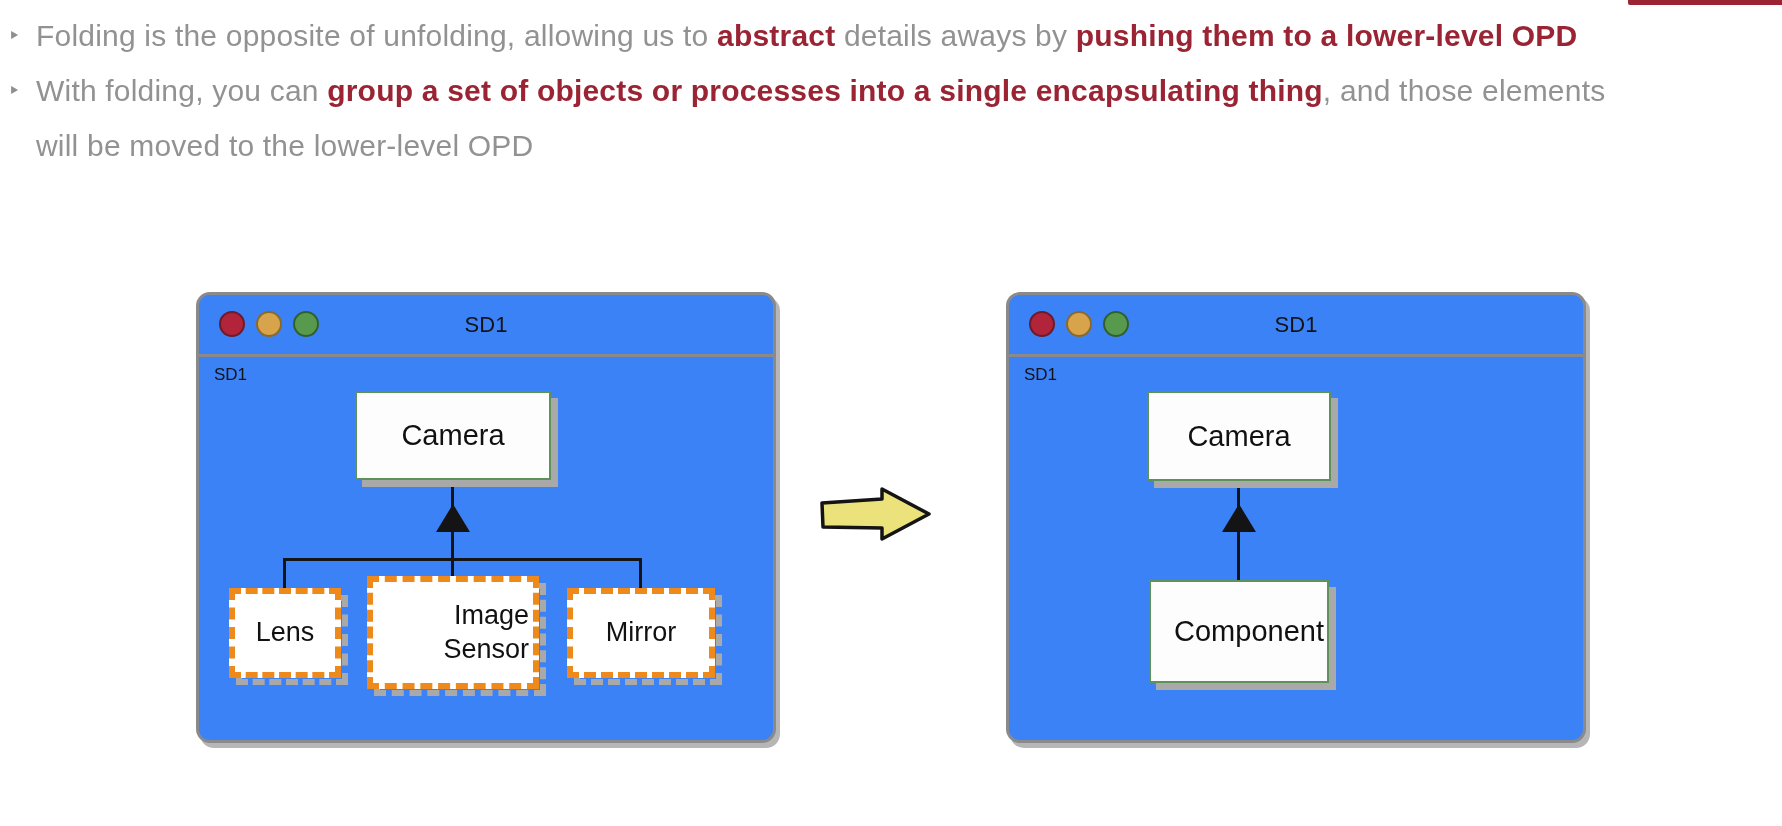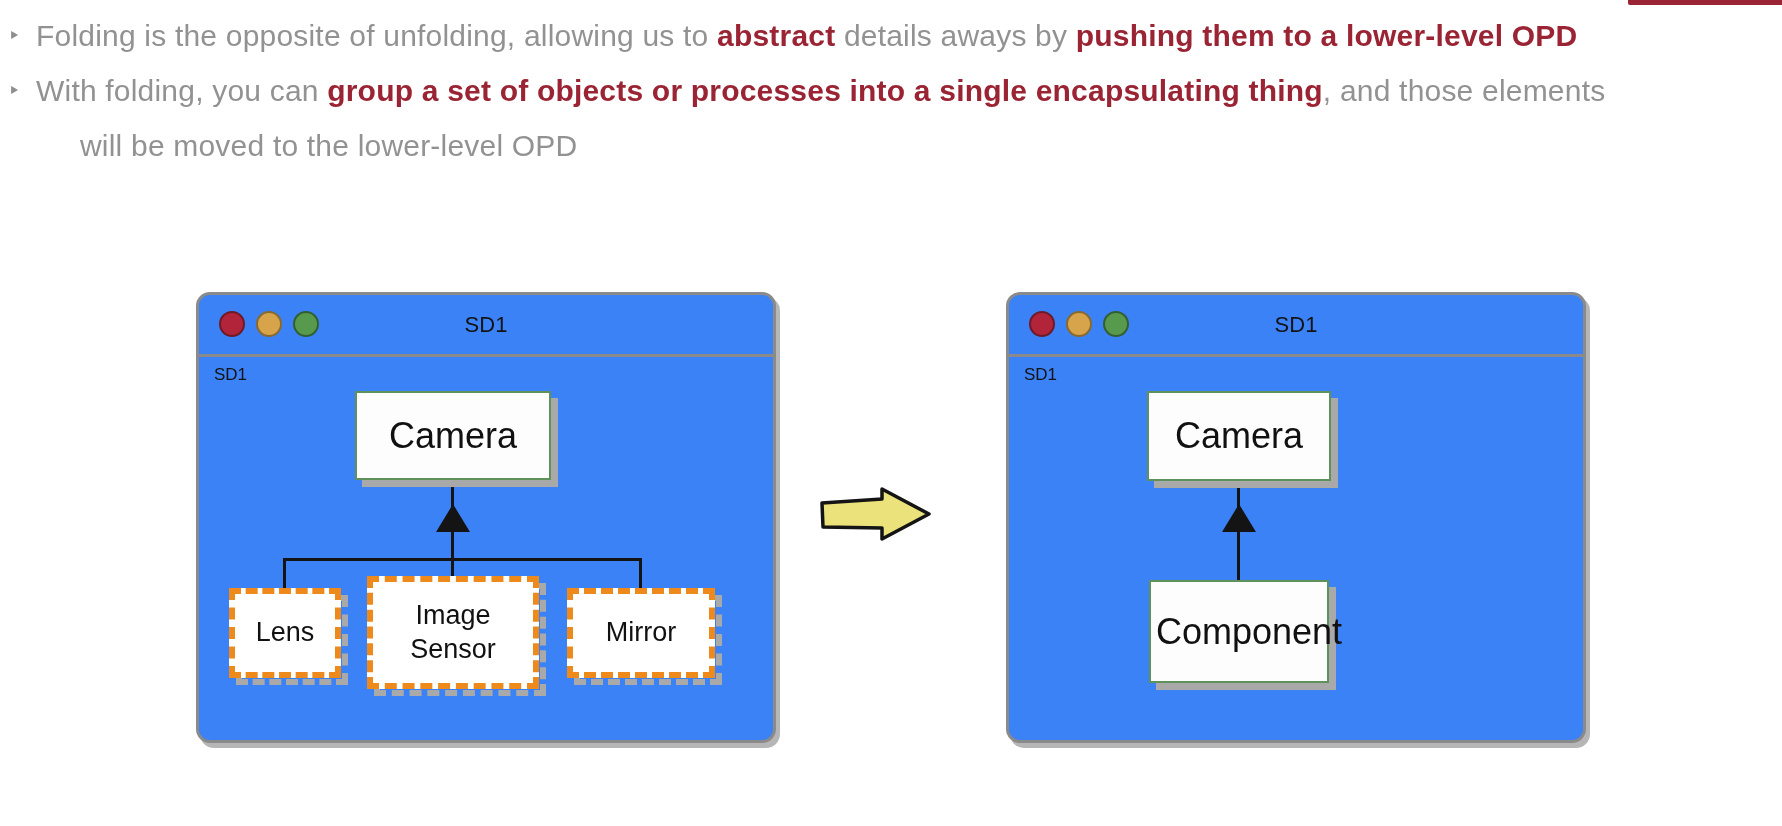--- a/index.html
+++ b/index.html
@@ -25,21 +25,21 @@
   .light.red{background:#b12439;border:2px solid #6e1a28;}
   .light.amber{background:#d7a44c;border:2px solid #8a6a2a;}
   .light.green{background:#579a4e;border:2px solid #335f2f;}
   .wintitle{position:absolute;left:0;right:0;top:0;height:59px;display:flex;align-items:center;justify-content:center;
             font-size:22px;color:#131313;}
   .dlabel{position:absolute;left:15px;top:70px;font-size:17px;color:#131313;}
 
   
   .greenbox{position:absolute;background:#fdfdfd;border:2.5px solid #5f915b;box-shadow:7px 7px 0 #a9a9a9;
             box-sizing:border-box;display:flex;align-items:center;justify-content:center;
-            font-size:36px;color:#111;text-align:center;line-height:1.2;}
+            font-size:29px;color:#111;text-align:center;line-height:1.2;}
   .dash-shadow{position:absolute;border:6px dashed #a9a9a9;box-sizing:border-box;background:transparent;}
   .dashbox{position:absolute;background:#ffffff;border:6px dashed #ee8a1c;box-sizing:border-box;
            display:flex;align-items:center;justify-content:center;font-size:27px;color:#111;
            text-align:center;line-height:1.25;padding:0 4px;}
 
   
   .vline{position:absolute;width:3px;background:#141414;}
   .hline{position:absolute;height:3px;background:#141414;}
   .tri{position:absolute;width:0;height:0;border-left:17px solid transparent;border-right:17px solid transparent;
        border-bottom:28px solid #141414;}
@@ -57,21 +57,21 @@
   <span class="bullet" style="left:8px;top:18px;">‣</span>
   <div class="textline" style="top:18px;">
     <span class="seg-gray">Folding is the opposite of unfolding, allowing us to </span><span class="seg-red">abstract</span><span class="seg-gray"> details aways by </span><span class="seg-red">pushing them to a lower-level OPD</span>
   </div>
 
   <span class="bullet" style="left:8px;top:73px;">‣</span>
   <div class="textline" style="top:73px;">
     <span class="seg-gray">With folding, you can </span><span class="seg-red">group a set of objects or processes into a single encapsulating thing</span><span class="seg-gray">, and those elements</span>
   </div>
 
-  <div class="textline" style="top:128px;margin-left:44px;">
+  <div class="textline" style="top:128px;">
     <span class="seg-gray">will be moved to the lower-level OPD</span>
   </div>
 
   <div class="window" style="left:196px;top:292px;">
     <div class="titlebar">
       <div class="lights">
         <span class="light red"></span>
         <span class="light amber"></span>
         <span class="light green"></span>
       </div>
@@ -85,21 +85,21 @@
     <div class="vline" style="left:84px;top:263px;height:31px;"></div>
     <div class="vline" style="left:440px;top:263px;height:31px;"></div>
 
     <div class="greenbox" style="left:156px;top:96px;width:196px;height:89px;">Camera</div>
 
     <div class="dash-shadow" style="left:37px;top:300px;width:112px;height:90px;"></div>
     <div class="dash-shadow" style="left:175px;top:288px;width:172px;height:113px;"></div>
     <div class="dash-shadow" style="left:375px;top:300px;width:148px;height:90px;"></div>
 
     <div class="dashbox" style="left:30px;top:293px;width:112px;height:90px;">Lens</div>
-    <div class="dashbox" style="left:168px;top:281px;width:172px;height:113px;">Image Sensor</div>
+    <div class="dashbox" style="left:168px;top:281px;width:172px;height:113px;text-align:right;">Image Sensor</div>
     <div class="dashbox" style="left:368px;top:293px;width:148px;height:90px;text-align:center;">Mirror</div>
   </div>
 
   <svg class="fold-arrow" width="116" height="58" viewBox="0 0 116 58">
     <polygon points="4,17 64,13 64,3 111,28 64,53 64,42 5,41" fill="#ebe27b" stroke="#141414" stroke-width="3.5" stroke-linejoin="round"></polygon>
   </svg>
 
   <div class="window" style="left:1006px;top:292px;">
     <div class="titlebar">
       <div class="lights">

